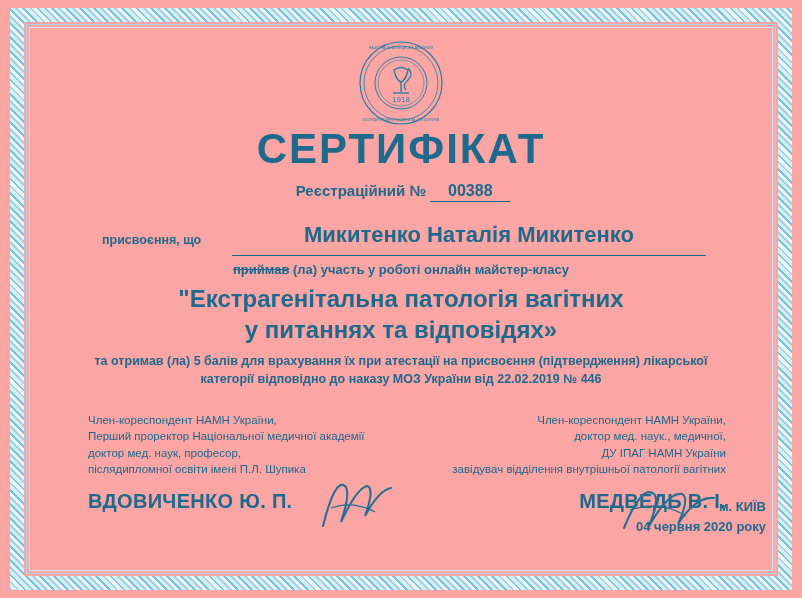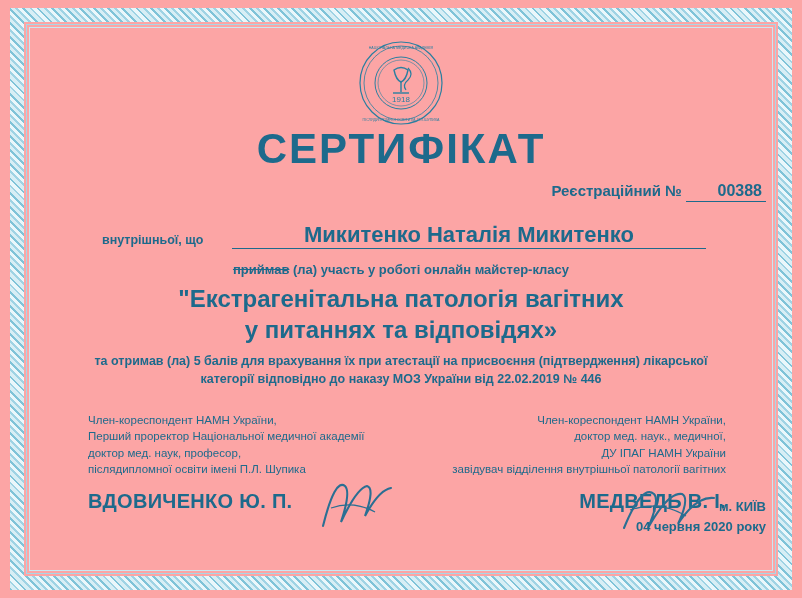--- a/index.html
+++ b/index.html
@@ -85,21 +85,21 @@
     color: #1d6a8c;
     line-height: 1;
     font-family: "Liberation Sans", sans-serif;
   }
 
   .reg-line {
     position: absolute;
     top: 150px;
     left: 4px;
     right: 0;
-    text-align: right;
+    text-align: center;
     font-size: 15px;
     font-weight: bold;
     color: #1d6a8c;
   }
   .reg-number {
     display: inline-block;
     min-width: 72px;
     border-bottom: 1.5px solid #1d6a8c;
     padding: 0 4px 1px 4px;
     font-size: 16px;
@@ -124,21 +124,21 @@
   .recipient {
     position: absolute;
     left: 196px;
     right: 60px;
     top: 0;
     text-align: center;
     font-size: 22px;
     font-weight: bold;
     color: #1d6a8c;
     border-bottom: 1.5px solid #1d6a8c;
-    padding-bottom: 0;
+    padding-bottom: 7px;
   }
 
   .participation {
     position: absolute;
     top: 230px;
     left: 0;
     right: 0;
     text-align: center;
     font-size: 13px;
     font-weight: bold;
@@ -247,21 +247,21 @@
     </div>
 
     <div class="title">СЕРТИФІКАТ</div>
 
     <div class="reg-line">
       <span>Реєстраційний №</span>
       <span class="reg-number">00388</span>
     </div>
 
     <div class="confirm-row">
-      <span class="confirm-label">внутрішньої, що</span>
+      <span class="confirm-label">присвоєння, що</span>
       <span class="recipient">Микитенко Наталія Микитенко</span>
     </div>
 
     <div class="participation">
       <span class="struck">приймав</span>
       <span>(ла) участь у роботі  онлайн майстер-класу</span>
     </div>
 
     <div class="event-title">
       <div>"Екстрагенітальна патологія вагітних</div>

